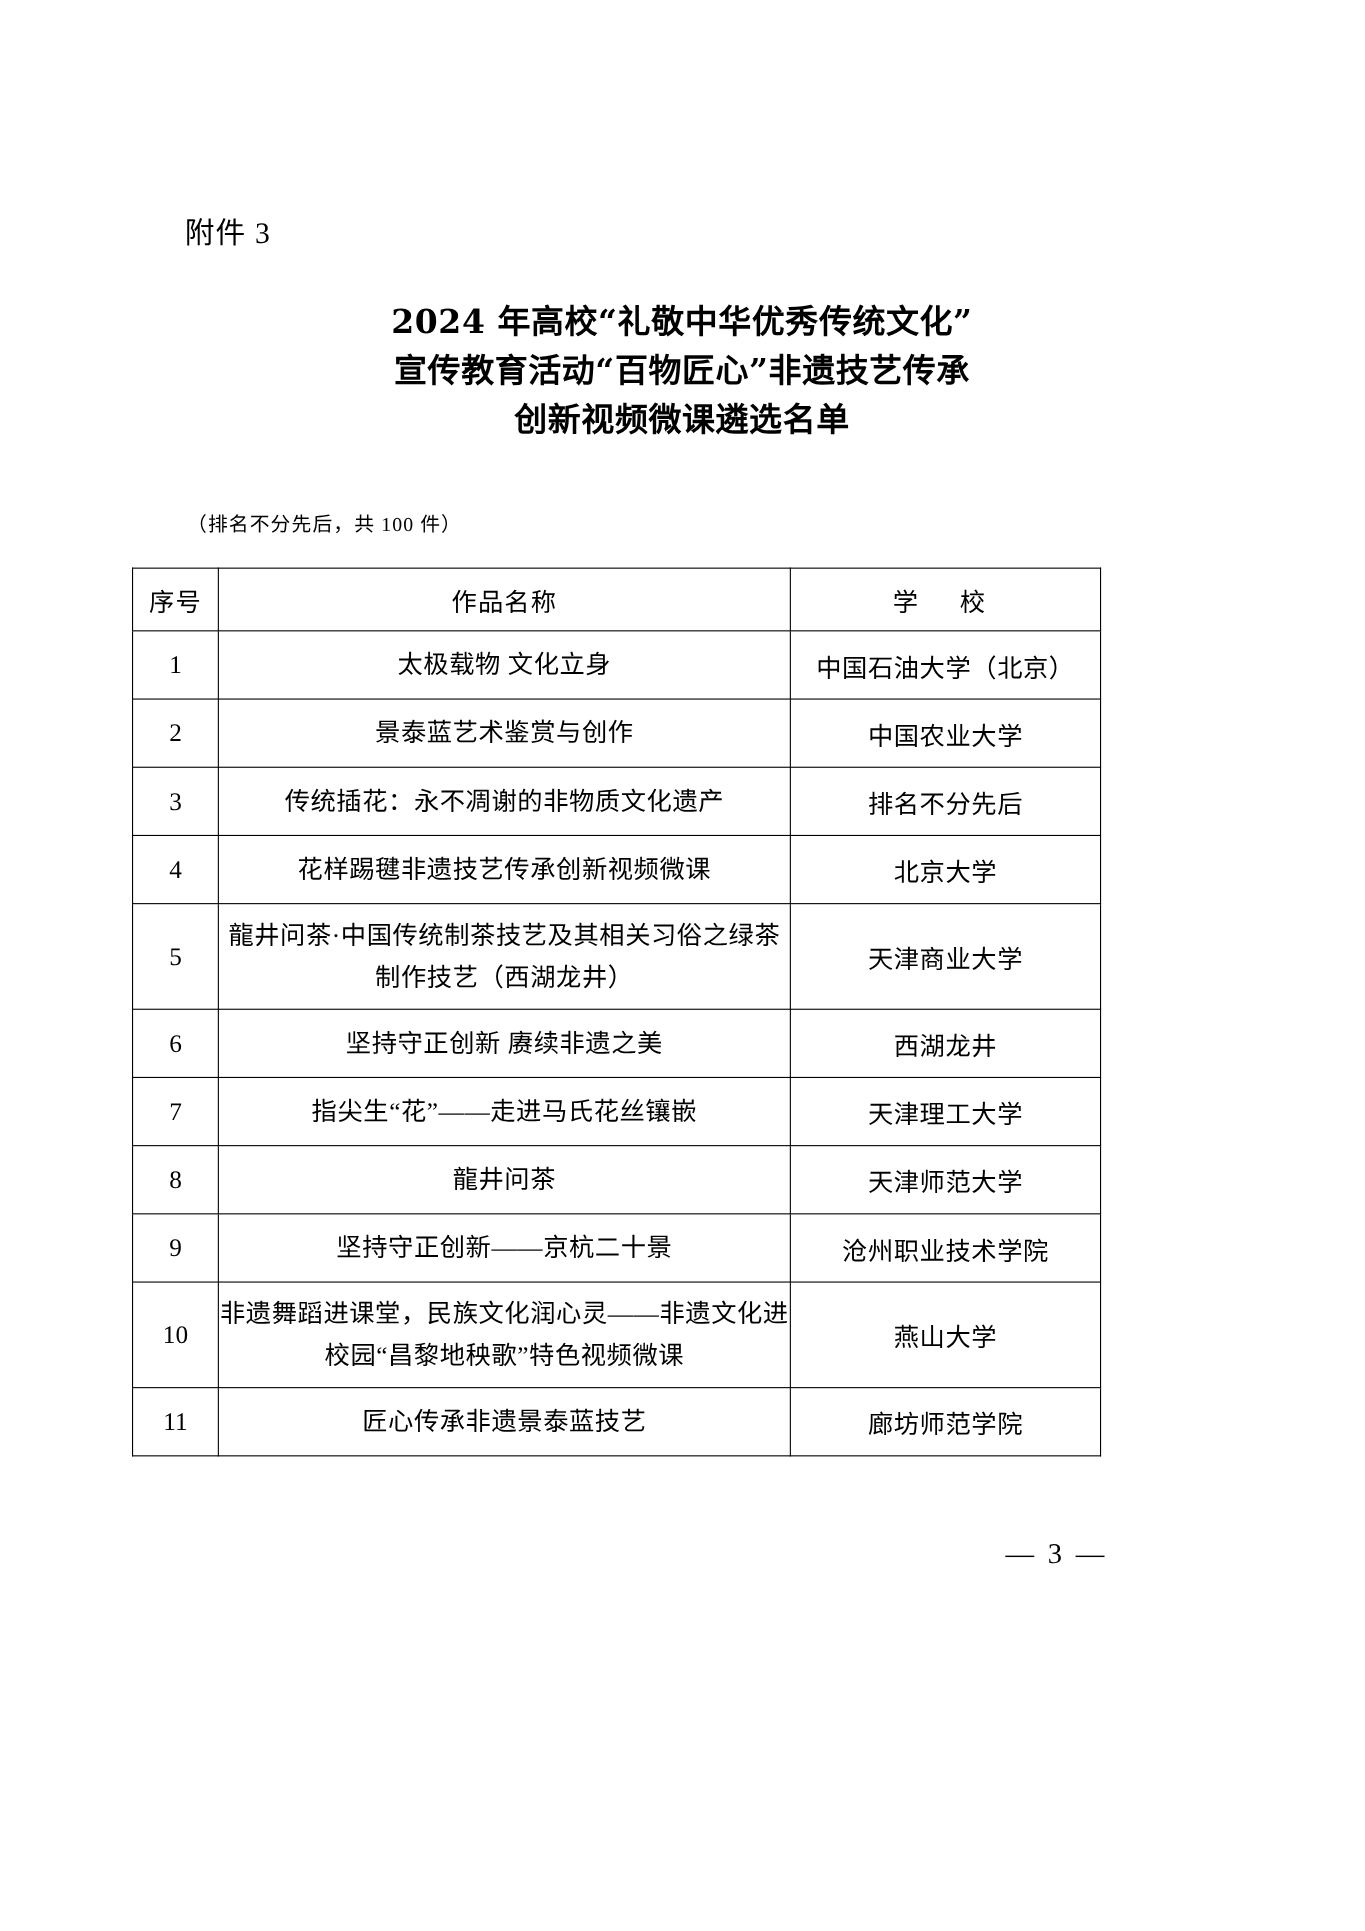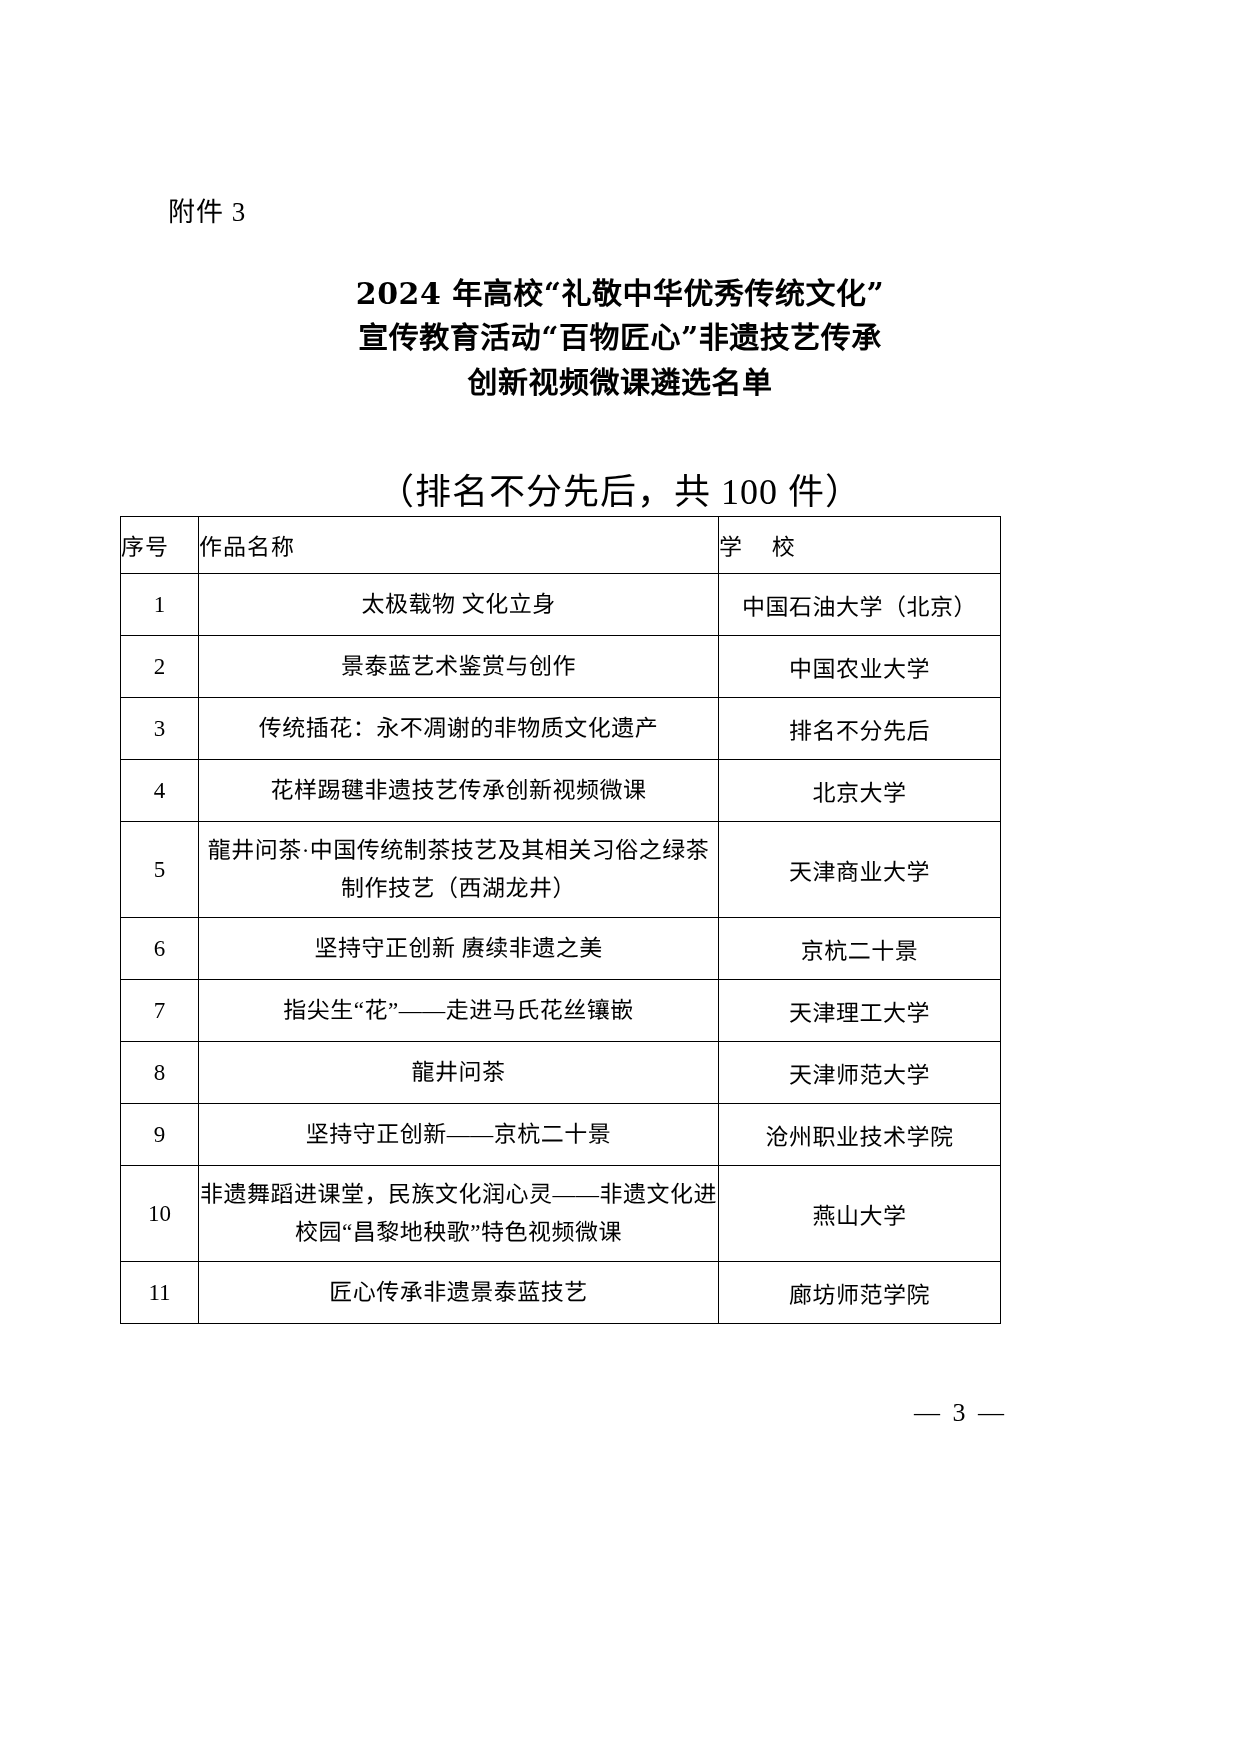--- a/index.html
+++ b/index.html
@@ -44,22 +44,21 @@
   }
   .doc-title .line {
     display: block;
     white-space: nowrap;
   }
   .subtitle {
     position: absolute;
     left: 170px;
     top: 462px;
     width: 900px;
-    text-align: center;
-    font-size: 36px;
+    font-size: 18px;
     letter-spacing: 1px;
     font-family: Liberation Serif, serif;
   }
   table.listing {
     position: absolute;
     left: 120px;
     top: 516px;
     width: 880px;
     border-collapse: collapse;
     table-layout: fixed;
@@ -69,23 +68,24 @@
     padding: 0;
     font-weight: normal;
     font-size: 23px;
     vertical-align: middle;
   }
   col.c-idx { width: 78px; }
   col.c-title { width: 520px; }
   col.c-school { width: 282px; }
 
   thead th {
-    text-align: left;
+    text-align: center;
     height: 56px;
     font-size: 25px;
+    font-family: Liberation Mono, monospace;
   }
   th.idx-head { letter-spacing: 1px; }
   th.title-head { letter-spacing: 1px; }
   th.school-head { letter-spacing: 12px; padding-left: 12px; margin-left: 28px; }
 
   td.idx {
     text-align: center;
     font-size: 23px;
     font-family: "Liberation Serif", "DejaVu Serif", serif;
   }
@@ -164,21 +164,21 @@
         <td class="school">北京大学</td>
       </tr>
       <tr class="tall">
         <td class="idx">5</td>
         <td class="title">龍井问茶·中国传统制茶技艺及其相关习俗之绿茶制作技艺（西湖龙井）</td>
         <td class="school">天津商业大学</td>
       </tr>
       <tr>
         <td class="idx">6</td>
         <td class="title">坚持守正创新  赓续非遗之美</td>
-        <td class="school">京杭二十景</td>
+        <td class="school">西湖龙井</td>
       </tr>
       <tr>
         <td class="idx">7</td>
         <td class="title">指尖生“花”——走进马氏花丝镶嵌</td>
         <td class="school">天津理工大学</td>
       </tr>
       <tr>
         <td class="idx">8</td>
         <td class="title">龍井问茶</td>
         <td class="school">天津师范大学</td>

